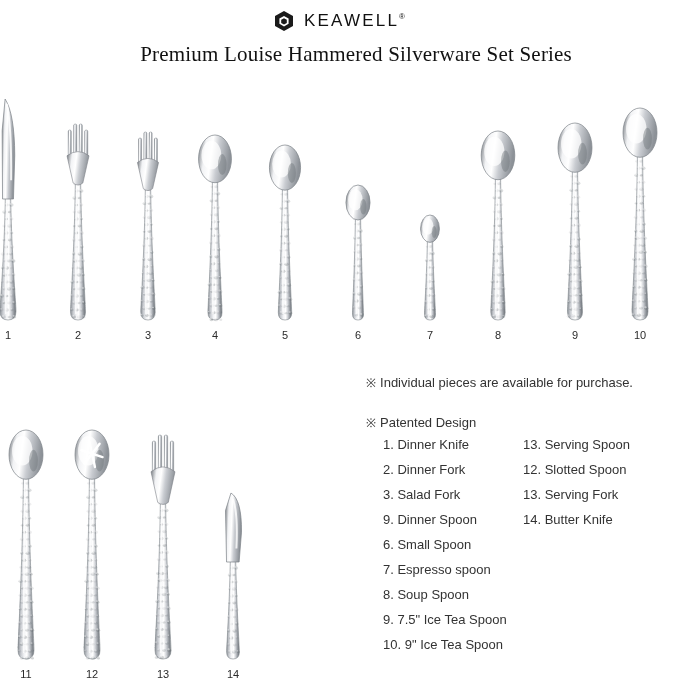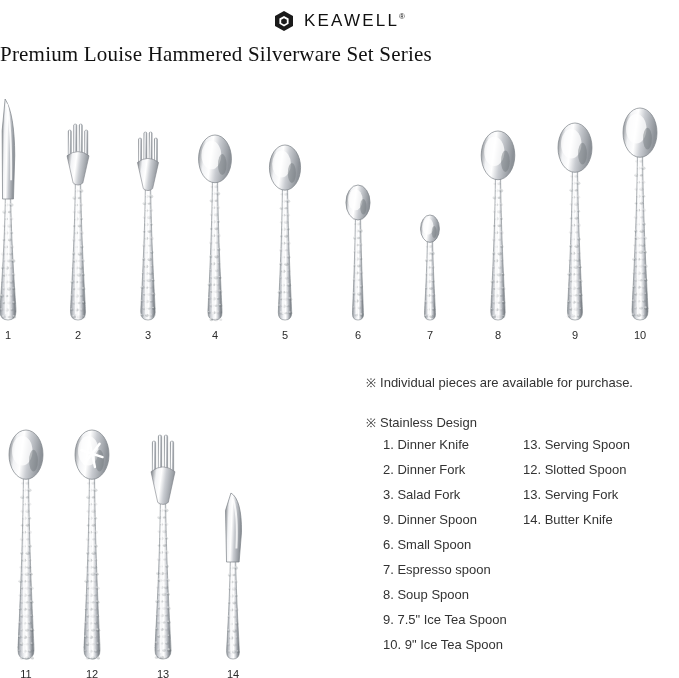--- a/index.html
+++ b/index.html
@@ -45,23 +45,23 @@
     font-size: 8px;
     vertical-align: super;
     color: #111;
     letter-spacing: 0;
   }
 
   
   .title {
     position: absolute;
     top: 42px;
-    left: 0;
+    left: 8px;
     width: 564px;
-    text-align: left;
+    text-align: right;
     font-family: "Liberation Serif", serif;
     font-size: 21px;
     letter-spacing: 0.2px;
     color: #111;
   }
 
   
   .row-top {
     position: absolute;
     top: 96px;
@@ -1974,21 +1974,21 @@
           <path d="M 20.96 3 Q 31.84 9.520000000000001 31.5 42.16 L 29.12 72 L 16.54 72 L 15.52 20.4 Z" fill="url(#b14)" stroke="#7d8288" stroke-width="0.7"></path>
           <path d="M 23 9 Q 28.1 23.12 26.4 58.48" stroke="#ffffff" stroke-width="2" fill="none" opacity="0.8"></path>
         </svg>
       </div>
       <div class="num">14</div>
     </div>
   </div>
 
 <div class="notes">
   <div class="note"><span class="mark">※</span><span>Individual pieces are available for purchase.</span></div>
-  <div class="note"><span class="mark">※</span><span>Stainless Design</span></div>
+  <div class="note"><span class="mark">※</span><span>Patented Design</span></div>
 </div>
 
 <div class="legend">
   <div class="legend-col left">
     <div class="legend-item">1. Dinner Knife</div>
     <div class="legend-item">2. Dinner Fork</div>
     <div class="legend-item">3. Salad Fork</div>
     <div class="legend-item">9. Dinner Spoon</div>
     <div class="legend-item">6. Small Spoon</div>
     <div class="legend-item">7. Espresso spoon</div>

